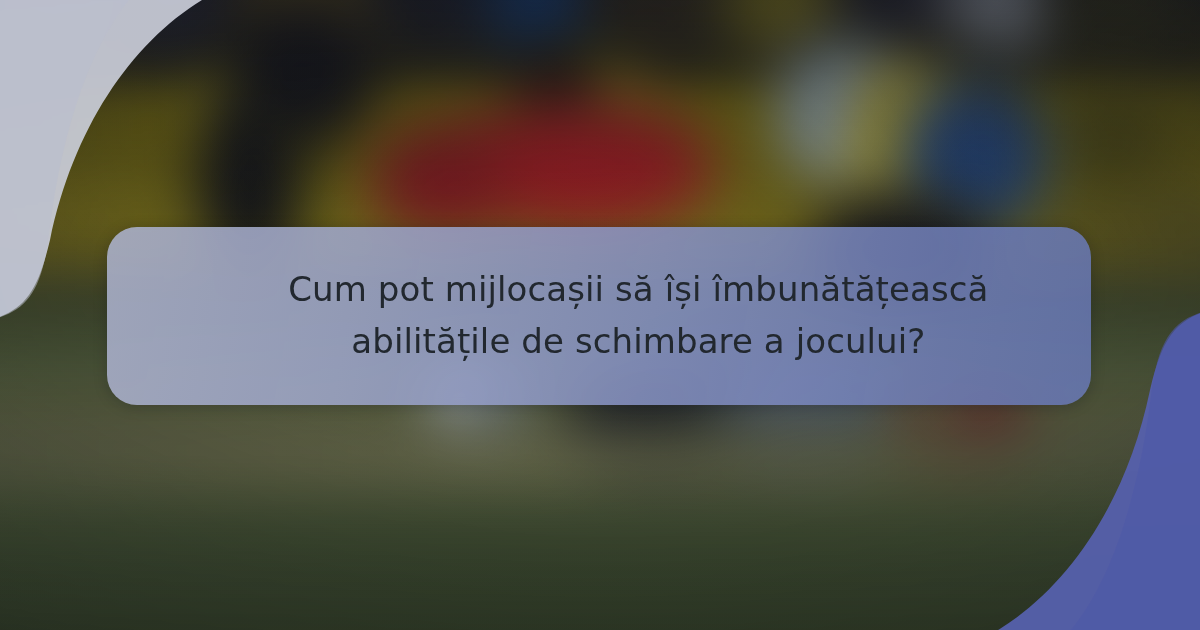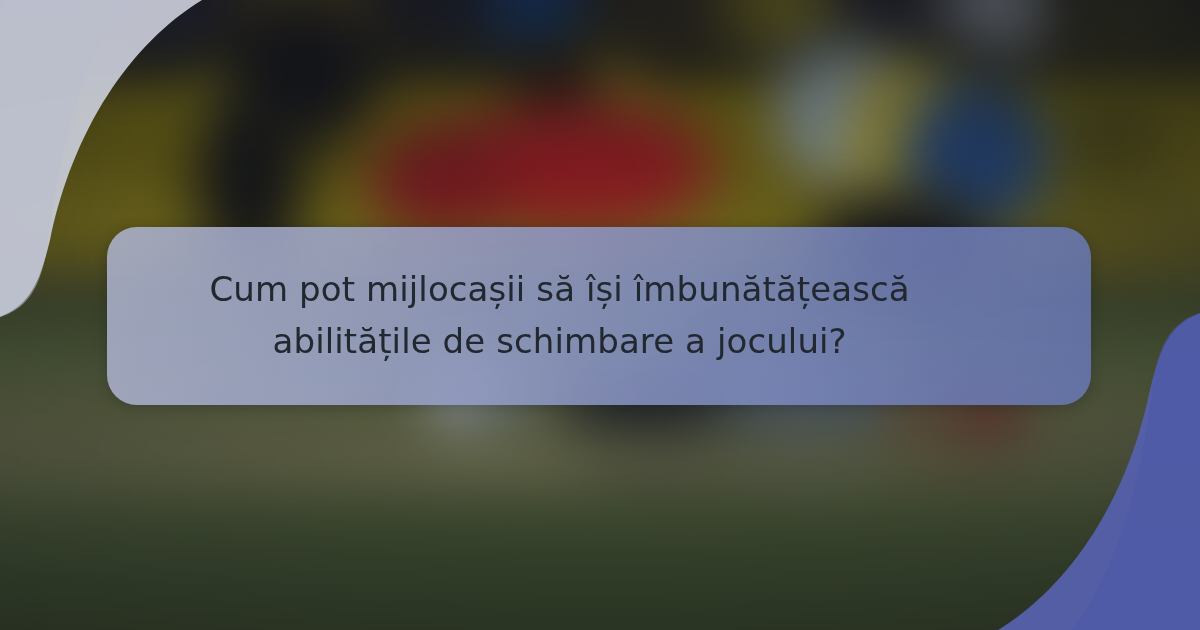--- a/index.html
+++ b/index.html
@@ -96,21 +96,21 @@
     background: linear-gradient(100deg,
         rgba(172,178,205,0.88) 0%,
         rgba(158,166,202,0.87) 26%,
         rgba(134,146,196,0.86) 58%,
         rgba(112,127,186,0.85) 84%,
         rgba(104,120,182,0.85) 100%);
     backdrop-filter: blur(3px);
     box-shadow: 0 2px 14px rgba(10,12,24,0.22);
     display: flex;
     align-items: center;
-    justify-content: flex-start;
+    justify-content: flex-end;
   }
 
   .card-title {
     width: 92%;
     text-align: center;
     font-family: "DejaVu Sans", "Liberation Sans", sans-serif;
     font-size: 34px;
     line-height: 1.52;
     font-weight: 400;
     color: #22282f;

